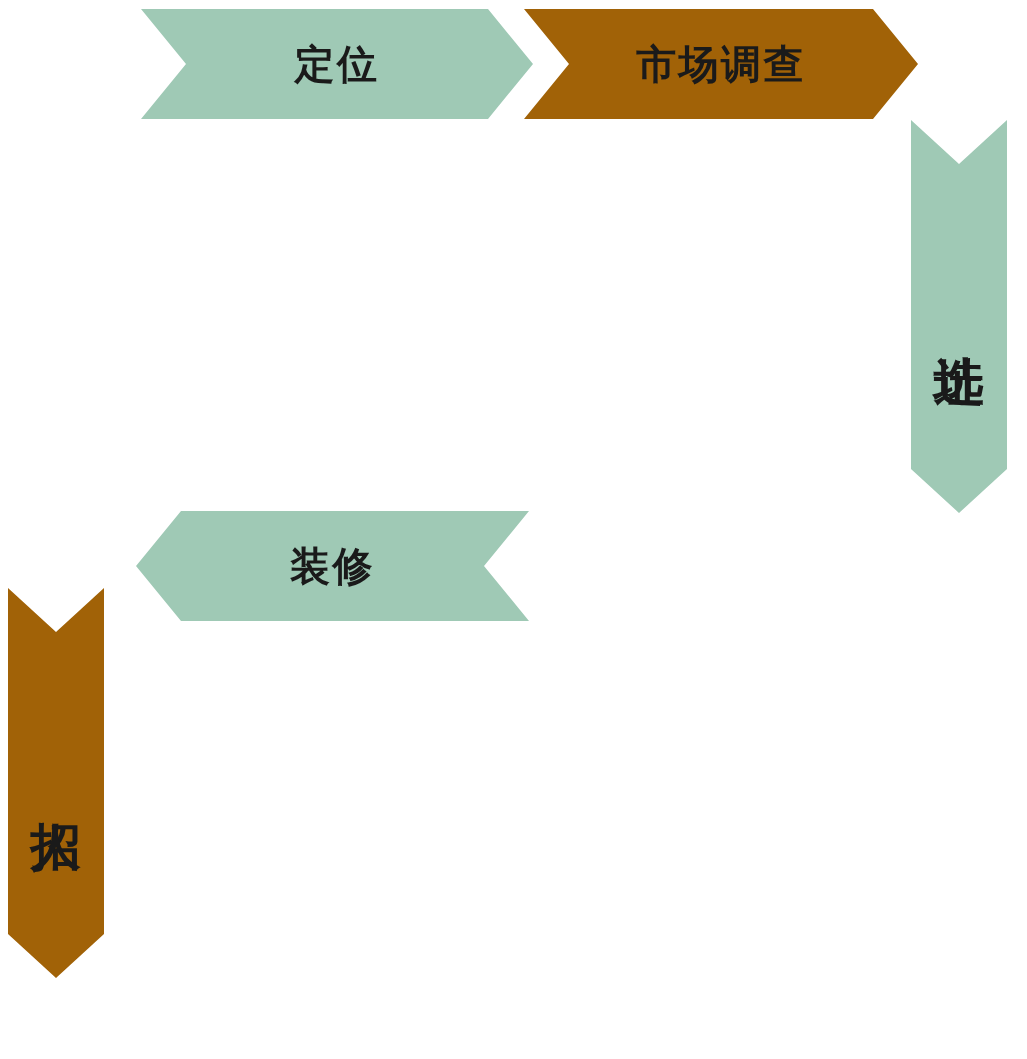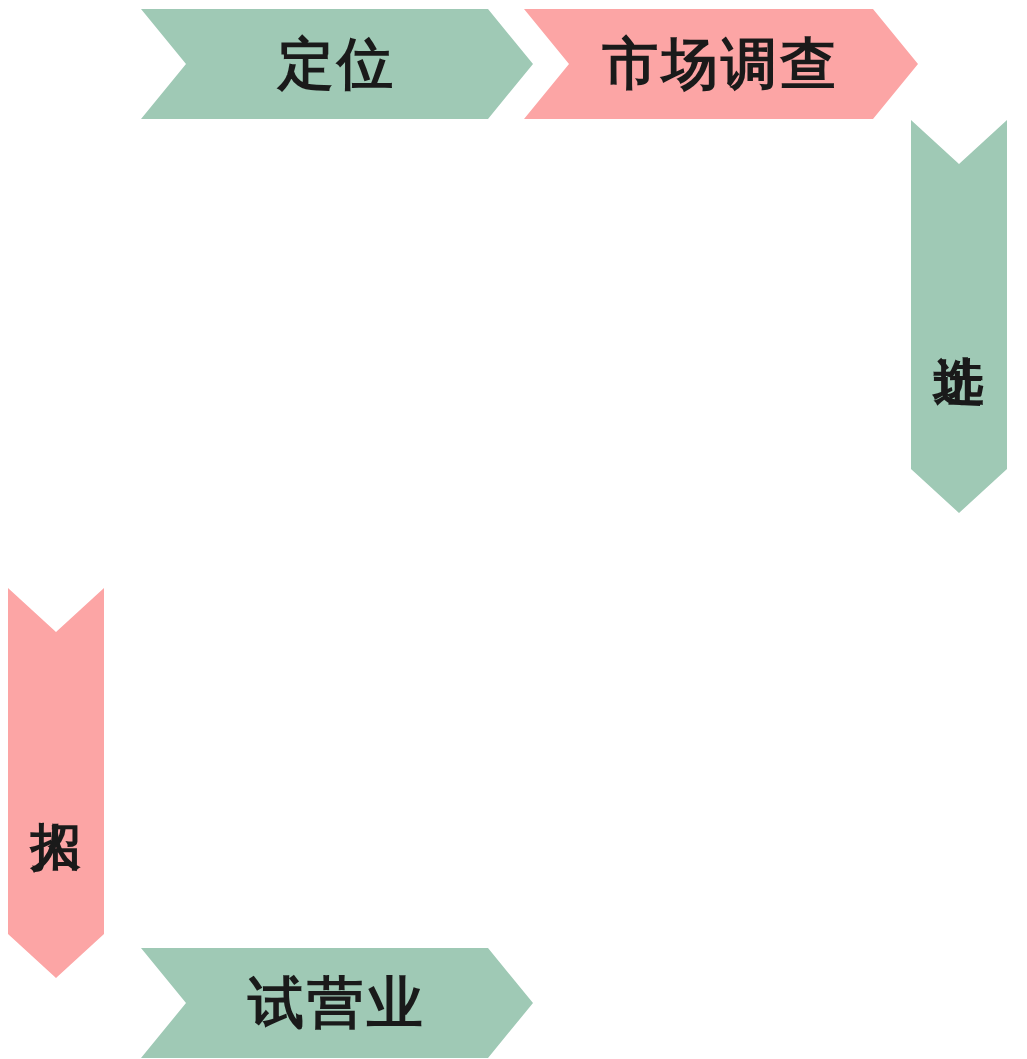--- a/index.html
+++ b/index.html
@@ -33,21 +33,21 @@
     letter-spacing: 0.06em;
     line-height: 1.05;
     white-space: nowrap;
     user-select: none;
   }
   
   .h-chev {
     height: 110px;
   }
   .h-chev .chevron-label {
-    font-size: 56px;
+    font-size: 40px;
   }
   .h-right {
     clip-path: polygon(0 0, calc(100% - 45px) 0, 100% 50%,
                        calc(100% - 45px) 100%, 0 100%, 45px 50%);
   }
   .h-left {
     clip-path: polygon(45px 0, 100% 0, calc(100% - 45px) 50%,
                        100% 100%, 45px 100%, 0 50%);
   }
   
@@ -58,43 +58,43 @@
     font-size: 50px;
     writing-mode: vertical-rl;
     text-orientation: upright;
     letter-spacing: 0.02em;
   }
   .v-down {
     clip-path: polygon(0 0, 50% 44px, 100% 0, 100% calc(100% - 44px),
                        50% 100%, 0 calc(100% - 44px));
   }
   .fill-green  { background: #9fc9b5; }
-  .fill-gray   { background: #fca5a5; }
+  .fill-gray   { background: #a16207; }
 </style>
 </head>
 <body>
 
 <div id="flow-canvas">
 
   <div class="chevron h-chev h-right fill-green" style="left:141px; top:9px; width:392px;">
     <span class="chevron-label">定位</span>
   </div>
 
   <div class="chevron h-chev h-right fill-gray" style="left:524px; top:9px; width:394px;">
     <span class="chevron-label">市场调查</span>
   </div>
 
   <div class="chevron v-chev v-down fill-green" style="left:911px; top:120px; height:393px;">
     <span class="chevron-label">选址</span>
   </div>
 
 
+  <div class="chevron h-chev h-left fill-green" style="left:136px; top:511px; width:393px;">
+    <span class="chevron-label">装修</span>
+  </div>
 
   <div class="chevron v-chev v-down fill-gray" style="left:8px; top:588px; height:390px;">
     <span class="chevron-label">招人</span>
   </div>
 
-  <div class="chevron h-chev h-right fill-green" style="left:141px; top:948px; width:392px;">
-    <span class="chevron-label">试营业</span>
-  </div>
 
 
 </div>
 
 </body></html>

